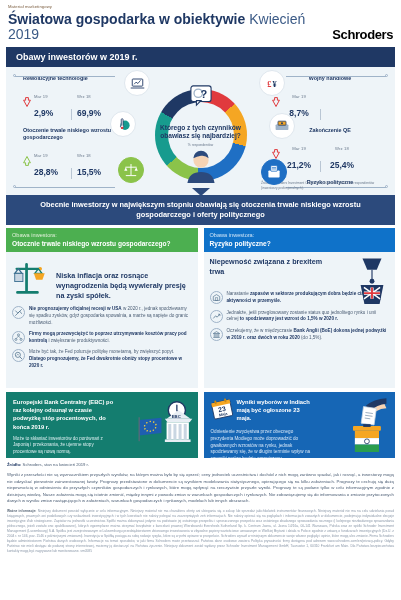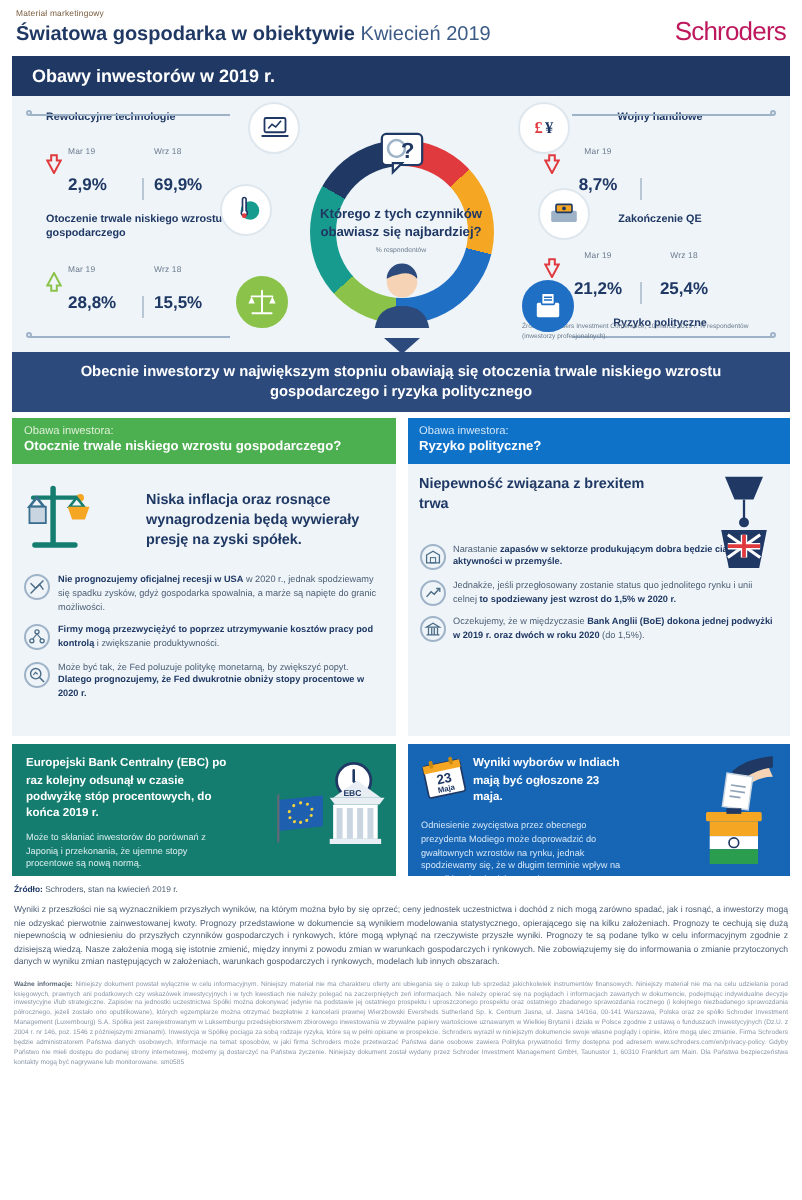--- a/index.html
+++ b/index.html
@@ -10,23 +10,23 @@
     color: #1f3864;
     width: 401px;
     height: 600px;
     overflow: hidden;
     position: relative;
   }
   
   .hdr { padding: 5px 8px 2px 8px; display:flex; justify-content:space-between; align-items:flex-end; }
   .hdr-left { line-height: 1.1; }
   .mkt { font-size: 4.2px; color:#7a5c3e; letter-spacing:.1px; margin-bottom:2px; }
-  .title-line { font-size: 10px; font-weight: bold; color:#1f3864; }
+  .title-line { font-size: 14px; font-weight: bold; color:#1f3864; }
   .title-line .light { font-weight: normal; color:#3b5a86; }
-  .brand { font-size: 13px; font-weight: normal; color:#be185d; letter-spacing:-.4px; }
+  .brand { font-size: 13px; font-weight: bold; color:#000000; letter-spacing:-.4px; }
   
   .banner { background:#1f3864; color:#fff; font-size:9px; font-weight:bold; padding:5px 10px; margin:3px 6px 0 6px; }
   
   .survey { position:relative; background:#eef4f8; margin:0 6px; height:128px; }
   .col { position:absolute; width:116px; }
   .col.left { left:17px; top:8px; }
   .col.right { right:7px; top:8px;text-align:center; }
   .stat { margin-bottom:7px; }
   .stat-label { font-size:5.4px; font-weight:bold; color:#1f3864; line-height:1.25; margin-bottom:2px; }
   .stat-row { display:flex; align-items:center; gap:3px; }
@@ -311,32 +311,32 @@
           <path d="M4 40 q2 -13 16 -13 q14 0 16 13 z" fill="#2c4a7c"></path>
         </svg>
     </div>
   </div>
 
   <div class="srcnote">Źródło: Schroders Investment Conference, 10 marca 2019 r. % respondentów (inwestorzy profesjonalnych).</div>
 </div>
 
 <div class="concl">
   <div class="concl-arrow"></div>
-  <span>Obecnie inwestorzy w największym stopniu obawiają się otoczenia trwale niskiego wzrostu gospodarczego i ryzyka politycznego</span>
+  <span>Obecnie inwestorzy w największym stopniu obawiają się otoczenia trwale niskiego wzrostu gospodarczego i oferty politycznego</span>
 </div>
 
 <div class="panels">
 
   <div class="panel pgreen">
     <div class="phead">
       <div class="k">Obawa inwestora:</div>
       <div class="v">Otocznie trwale niskiego wzrostu gospodarczego?</div>
     </div>
     <div class="pbody">
-      <div style="display:flex; gap:21px; align-items:center;">
+      <div style="display:flex; gap:4px; align-items:flex-end;">
         <span>
           <svg width="40" height="40" viewBox="0 0 44 44">
               <path d="M16 8 v30 M6 39 h22" stroke="#147d6f" stroke-width="3" stroke-linecap="round"></path>
               <path d="M5 13 h26" stroke="#147d6f" stroke-width="2.4" stroke-linecap="round"></path>
               <circle cx="31" cy="13" r="2" fill="#f5a623"></circle>
               <path d="M3 18 l4 -5 l4 5 z" fill="none" stroke="#3a6e8f" stroke-width="1.4"></path>
               <rect x="3" y="18" width="9" height="9" fill="#c9d6e2" stroke="#3a6e8f" stroke-width="1"></rect>
               <path d="M25 18 l4 -5 l4 5 z" fill="none" stroke="#147d6f" stroke-width="1.4"></path>
               <path d="M24 18 h12 l-2.5 7 h-7 z" fill="#f5a623"></path>
             </svg>

